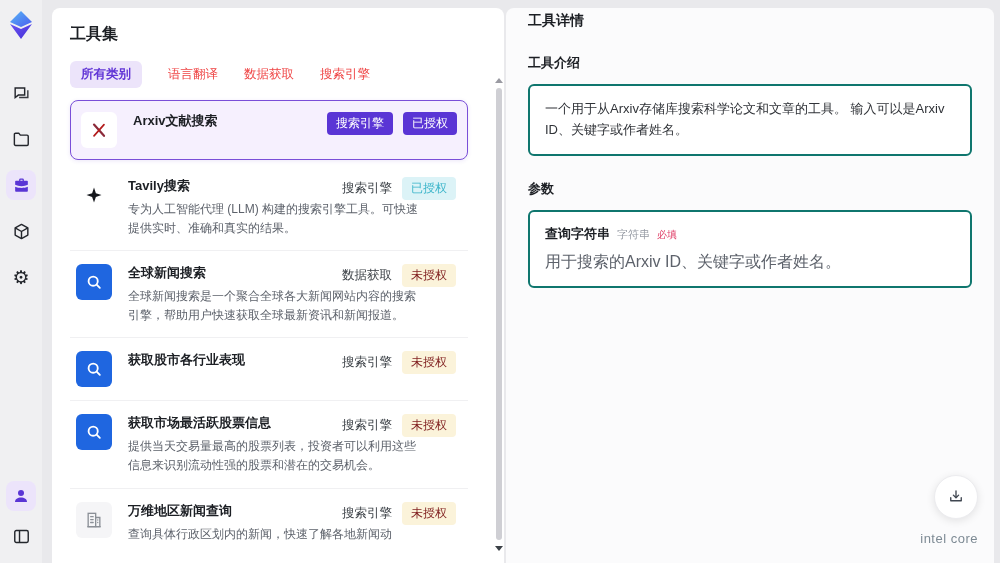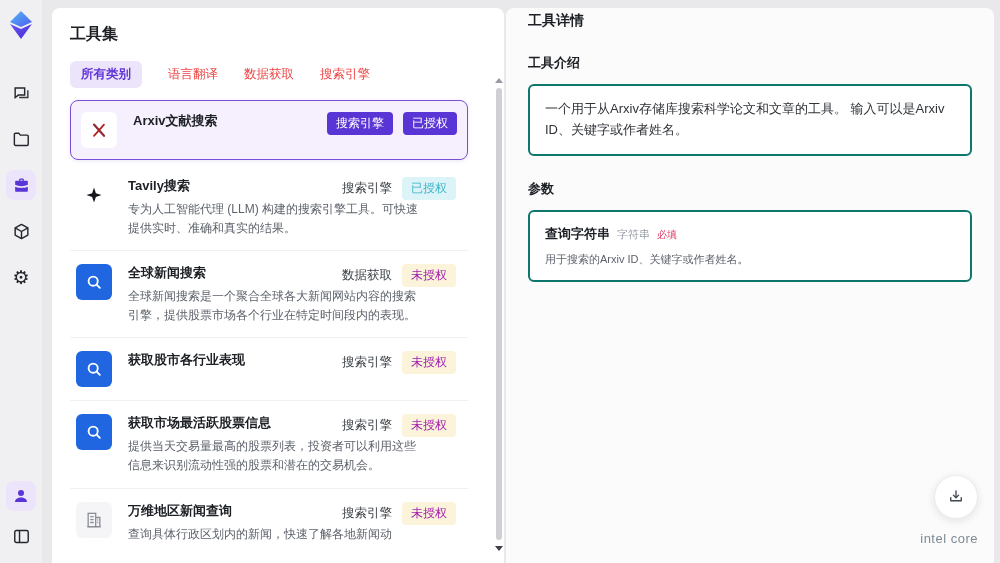--- a/index.html
+++ b/index.html
@@ -53,21 +53,21 @@
   .icon-box.blue  { background:#1f66e0; }
   .tool-body { flex:1; min-width:0; }
   .tool-title { font-size:13px; font-weight:bold; color:#1c1f24; margin-bottom:5px; }
   .tool-desc  { font-size:12px; color:#5d626b; line-height:1.55; max-width:292px; }
   .tool-tags  { position:absolute; right:12px; top:13px; display:flex; gap:10px; align-items:center; }
   .selected .tool-tags { right:10px; top:11px; }
   .tag-cat { font-size:12.5px; color:#3b4046; }
   .pill { font-size:12px; padding:3px 9px; border-radius:4px; white-space:nowrap; }
   .pill.purple { background:#5a35d5; color:#ffffff; }
   .pill.ok     { background:#dcf3f7; color:#3cb5ca; }
-  .pill.no     { background:#fbf3da; color:#a21caf; }
+  .pill.no     { background:#fbf3da; color:#7f1d1d; }
   
   .scrollbar-thumb {
     position:absolute; right:2px; top:80px; width:6px; height:452px;
     background:#cfcfd4; border-radius:3px;
   }
   .scroll-up, .scroll-down {
     position:absolute; right:1px; width:0; height:0;
     border-left:4px solid transparent; border-right:4px solid transparent;
   }
   .scroll-up   { top:70px;  border-bottom:5px solid #9a9aa2; }
@@ -81,21 +81,21 @@
   .section-heading { font-size:13px; font-weight:bold; margin-bottom:12px; }
   .info-box {
     background:#ffffff; border:2px solid #0f766e; border-radius:6px;
     padding:13px 15px; margin-bottom:24px;
   }
   .intro-text { font-size:13px; color:#303338; line-height:1.6; }
   .param-head { display:flex; align-items:baseline; gap:7px; margin-bottom:9px; }
   .param-name { font-size:13px; font-weight:bold; }
   .param-type { font-size:11px; color:#959aa3; }
   .param-required { font-size:10px; color:#e0426a;font-family:Liberation Mono, monospace; }
-  .param-desc { font-size:11px; color:#5d626b; }
+  .param-desc { font-size:16px; color:#5d626b; }
   
   .download-fab {
     position:absolute; right:16px; bottom:44px; width:44px; height:44px;
     border-radius:50%; background:#ffffff; border:1px solid #ececef;
     box-shadow:0 2px 8px rgba(0,0,0,.10); display:grid; place-items:center; cursor:pointer;
   }
   .brand {
     position:absolute; right:16px; bottom:17px; font-size:13px; color:#7d8a94;
     letter-spacing:.5px;
   }
@@ -209,21 +209,21 @@
 
     <div class="tool-item">
       <div class="icon-box blue">
         <svg width="20" height="20" viewBox="0 0 24 24" fill="none" stroke="#ffffff" stroke-width="2.2" stroke-linecap="round">
           <circle cx="11" cy="11" r="5.5"></circle>
             <path d="M15.2 15.2 L19 19"></path>
         </svg>
       </div>
       <div class="tool-body">
         <div class="tool-title">全球新闻搜索</div>
-        <div class="tool-desc">全球新闻搜索是一个聚合全球各大新闻网站内容的搜索引擎，提供股票市场各个行业在特定时间段内的表现。</div>
+        <div class="tool-desc">全球新闻搜索是一个聚合全球各大新闻网站内容的搜索引擎，帮助用户快速获取全球最新资讯和新闻报道。</div>
       </div>
       <div class="tool-tags">
         <span class="tag-cat">数据获取</span>
         <span class="pill no">未授权</span>
       </div>
     </div>
 
     <div class="tool-item">
       <div class="icon-box blue">
         <svg width="20" height="20" viewBox="0 0 24 24" fill="none" stroke="#ffffff" stroke-width="2.2" stroke-linecap="round">

